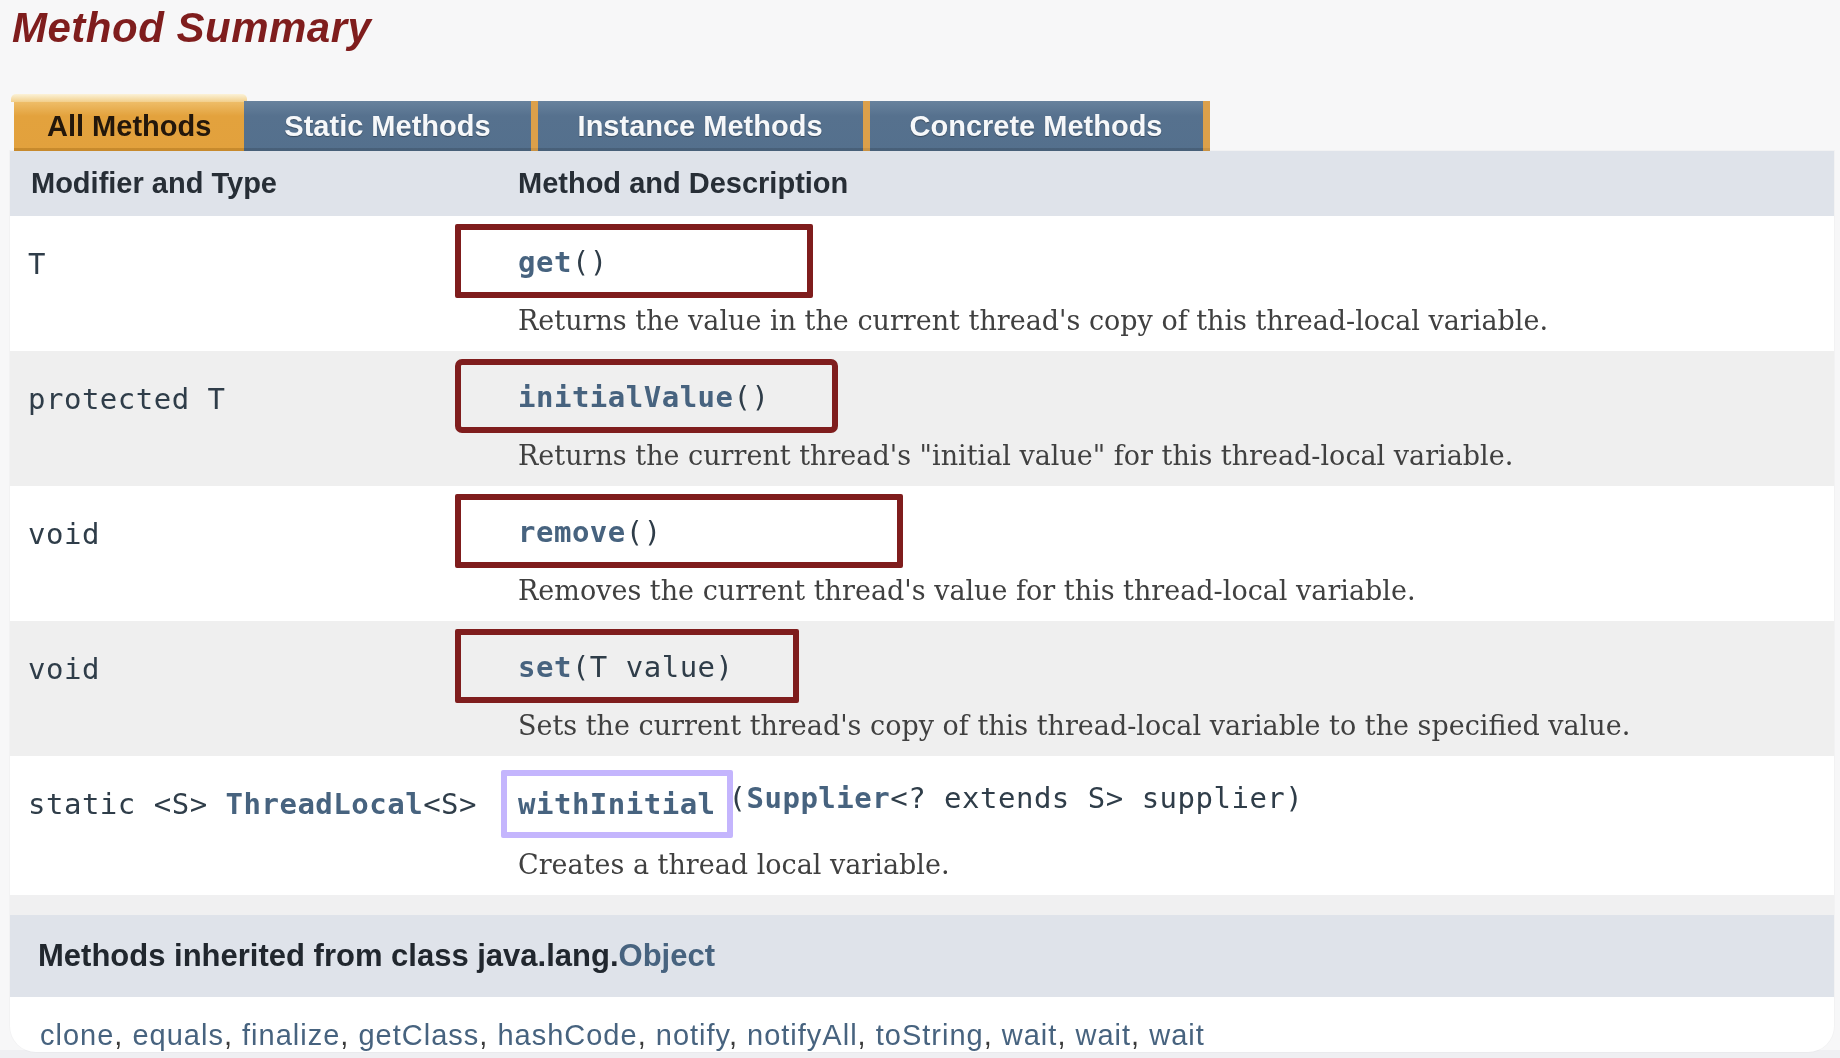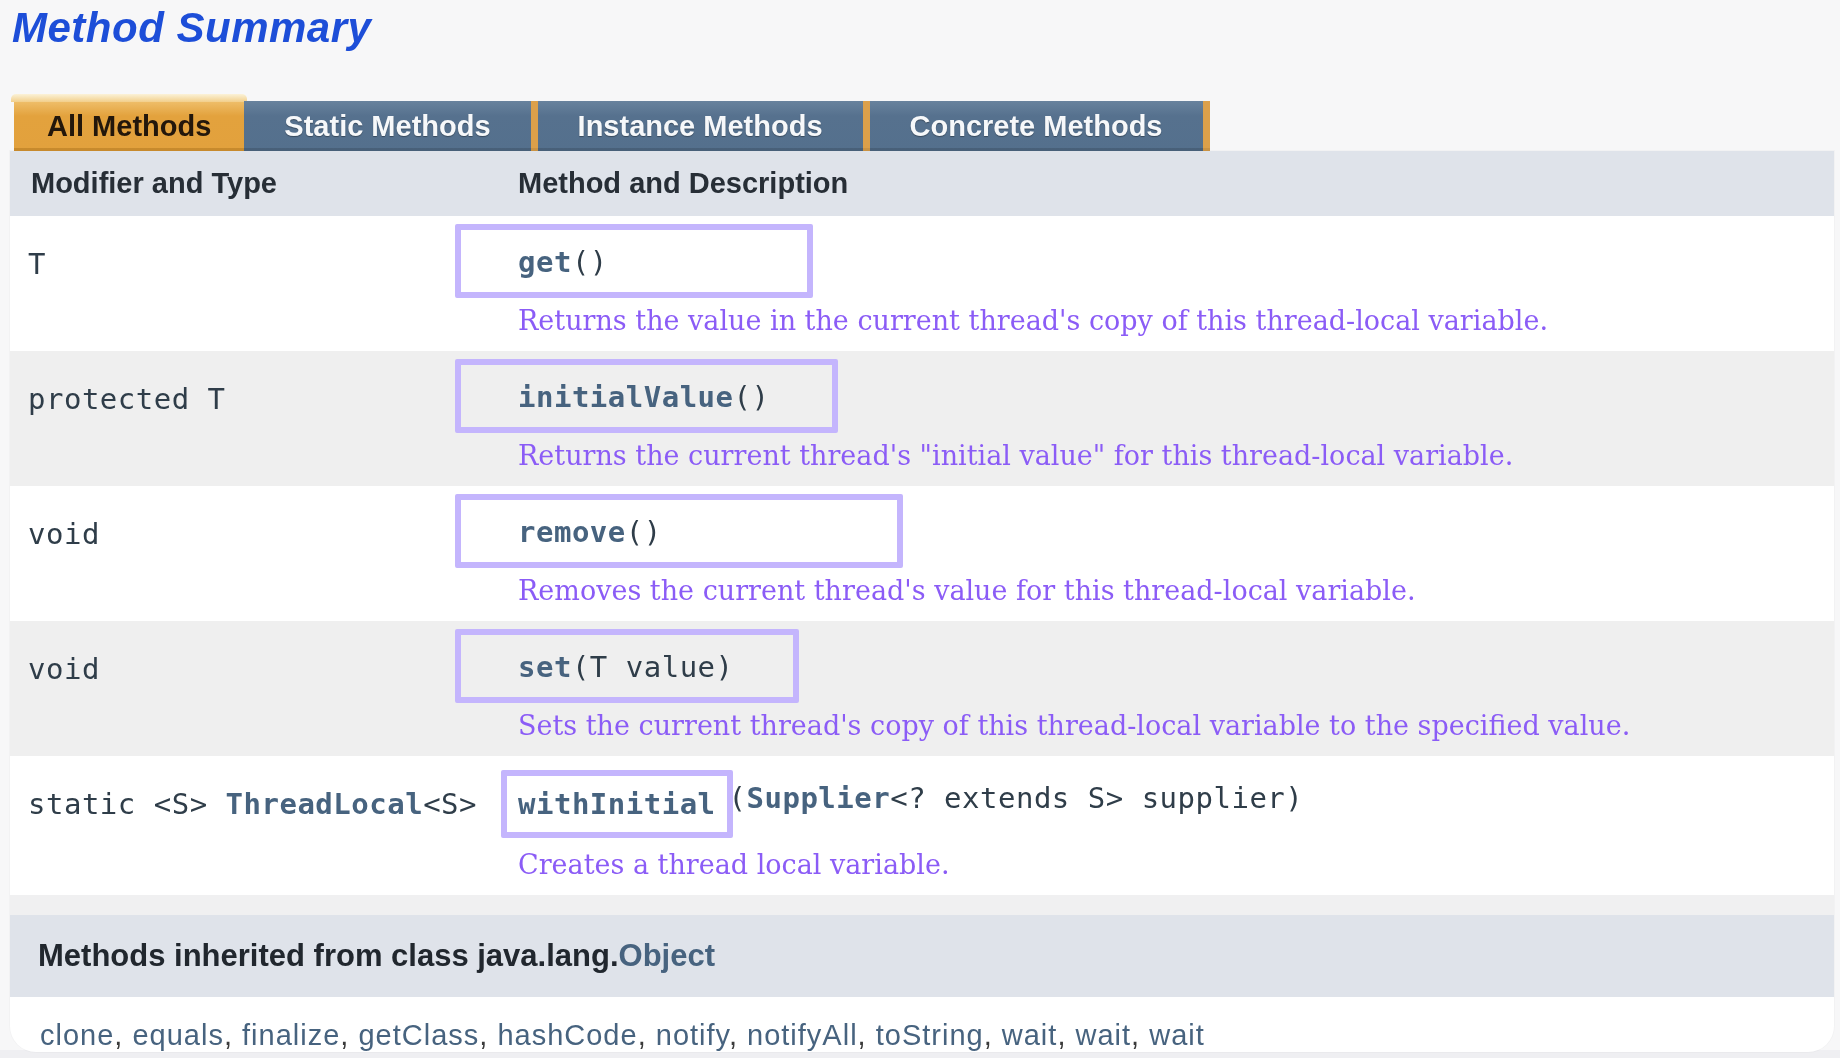--- a/index.html
+++ b/index.html
@@ -8,21 +8,21 @@
     background:#EFEFF2;
     font-family:"Liberation Sans",sans-serif;
   }
   .page{position:absolute;inset:0;background:#F7F7F8;}
   
   .page::after{content:"";position:absolute;left:0;right:0;bottom:0;height:8px;background:#EFEFF2;z-index:0;}
 
   .section-title{
     margin:4px 0 8px 12px;
     font-size:42px;font-weight:bold;font-style:italic;
-    color:#1d4ed8;letter-spacing:.5px;
+    color:#7f1d1d;letter-spacing:.5px;
   }
 
   
   .tabbar{
     display:flex;align-items:stretch;
     margin:49px 0 0 14px;height:50px;position:relative;z-index:2;
   }
   .tab{
     display:flex;align-items:center;
     font-size:29px;font-weight:bold;white-space:nowrap;
@@ -69,41 +69,41 @@
 
   .code,.lnk{
     font-family:"DejaVu Sans Mono","Liberation Mono",monospace;
     font-size:29px;letter-spacing:.5px;white-space:pre;
   }
   .code{color:#2F3D49;}
   .lnk{color:#47637F;font-weight:bold;cursor:pointer;}
 
   .sig-box{
     box-sizing:border-box;
-    border:6px solid #c4b5fd;border-radius:2px;
+    border:6px solid #7f1d1d;border-radius:2px;
     margin-left:-63px;padding:15px 10px 13px 57px;
     display:block;
   }
   .r0 .sig-box{width:358px;}
-  .r1 .sig-box{width:383px;}
+  .r1 .sig-box{width:383px;border-radius:7px;}
   .r2 .sig-box{width:448px;}
   .r3 .sig-box{width:344px;}
 
   .sig-line{white-space:nowrap;}
   .word-box{
     display:inline-block;
     border:6px solid #c4b5fd;border-radius:2px;
     padding:11px 11px;margin-left:-17px;margin-right:-4px;
     vertical-align:middle;
   }
 
   .desc{
     margin-top:5px;
     font-family:"DejaVu Serif","Liberation Serif",serif;
-    font-size:27px;color:#8b5cf6;line-height:36px;
+    font-size:27px;color:#404040;line-height:36px;
   }
   .r4 .desc{margin-top:9px;}
 
   .gapstrip{height:20px;background:#F0F0F1;}
 
   .inh-header{
     background:#DFE3EA;height:82px;display:flex;align-items:center;
     padding-left:28px;font-size:31px;font-weight:bold;color:#21272E;
   }
   .inh-link{color:#47637F;cursor:pointer;text-align:right;}

